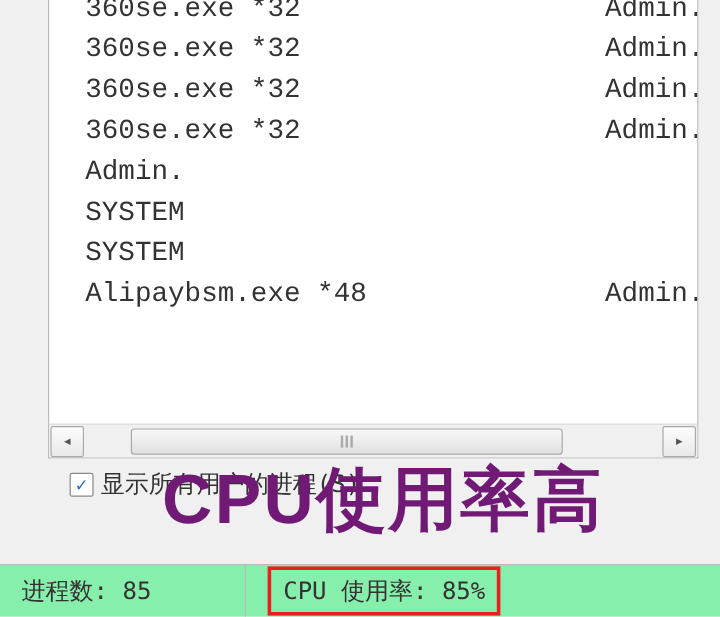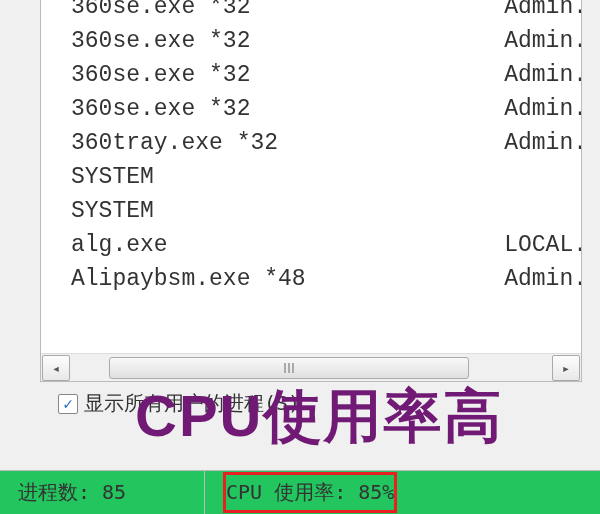--- a/index.html
+++ b/index.html
@@ -136,37 +136,37 @@
       letter-spacing: 2px;
       z-index: 10;
       white-space: nowrap;
     }
     .status-bar {
       position: absolute;
       bottom: 0;
       left: 0;
       right: 0;
       height: 44px;
-      background: #22c55e;
+      background: #86efac;
       border-top: 1px solid #bbb;
       display: flex;
       align-items: center;
       font-size: 20px;
       color: #333;
     }
     .status-cell {
       padding: 0 18px;
       height: 100%;
       display: flex;
       align-items: center;
       border-right: 1px solid #bbb;
     }
     .cpu-highlight {
       border: 3px solid #e82020 !important;
-      padding: 4px 0 !important;
+      padding: 4px 10px !important;
       margin: 2px 0px;
       height: auto;
     }
     .status-cell:first-child {
       width: 205px;
     }
     .status-cell:nth-child(2) {
       width: 270px;
     }
     .status-cell:last-child {
@@ -190,32 +190,27 @@
       </div>
       <div class="process-row">
         <span class="process-name">360se.exe *32</span>
         <span class="process-user">Admin.</span>
       </div>
       <div class="process-row">
         <span class="process-name">360se.exe *32</span>
         <span class="process-user">Admin.</span>
       </div>
       <div class="process-row">
-        <span class="process-name">360tray.exe *32</span>
         <span class="process-user">Admin.</span>
       </div>
       <div class="process-row">
         <span class="process-user">SYSTEM</span>
       </div>
       <div class="process-row">
         <span class="process-user">SYSTEM</span>
-      </div>
-      <div class="process-row">
-        <span class="process-name">alg.exe</span>
-        <span class="process-user">LOCAL.</span>
       </div>
       <div class="process-row">
         <span class="process-name">Alipaybsm.exe *48</span>
         <span class="process-user">Admin.</span>
       </div>
     </div>
 
     <div class="scrollbar-horizontal">
       <div class="scroll-arrow">◂</div>
       <div class="scroll-track">

